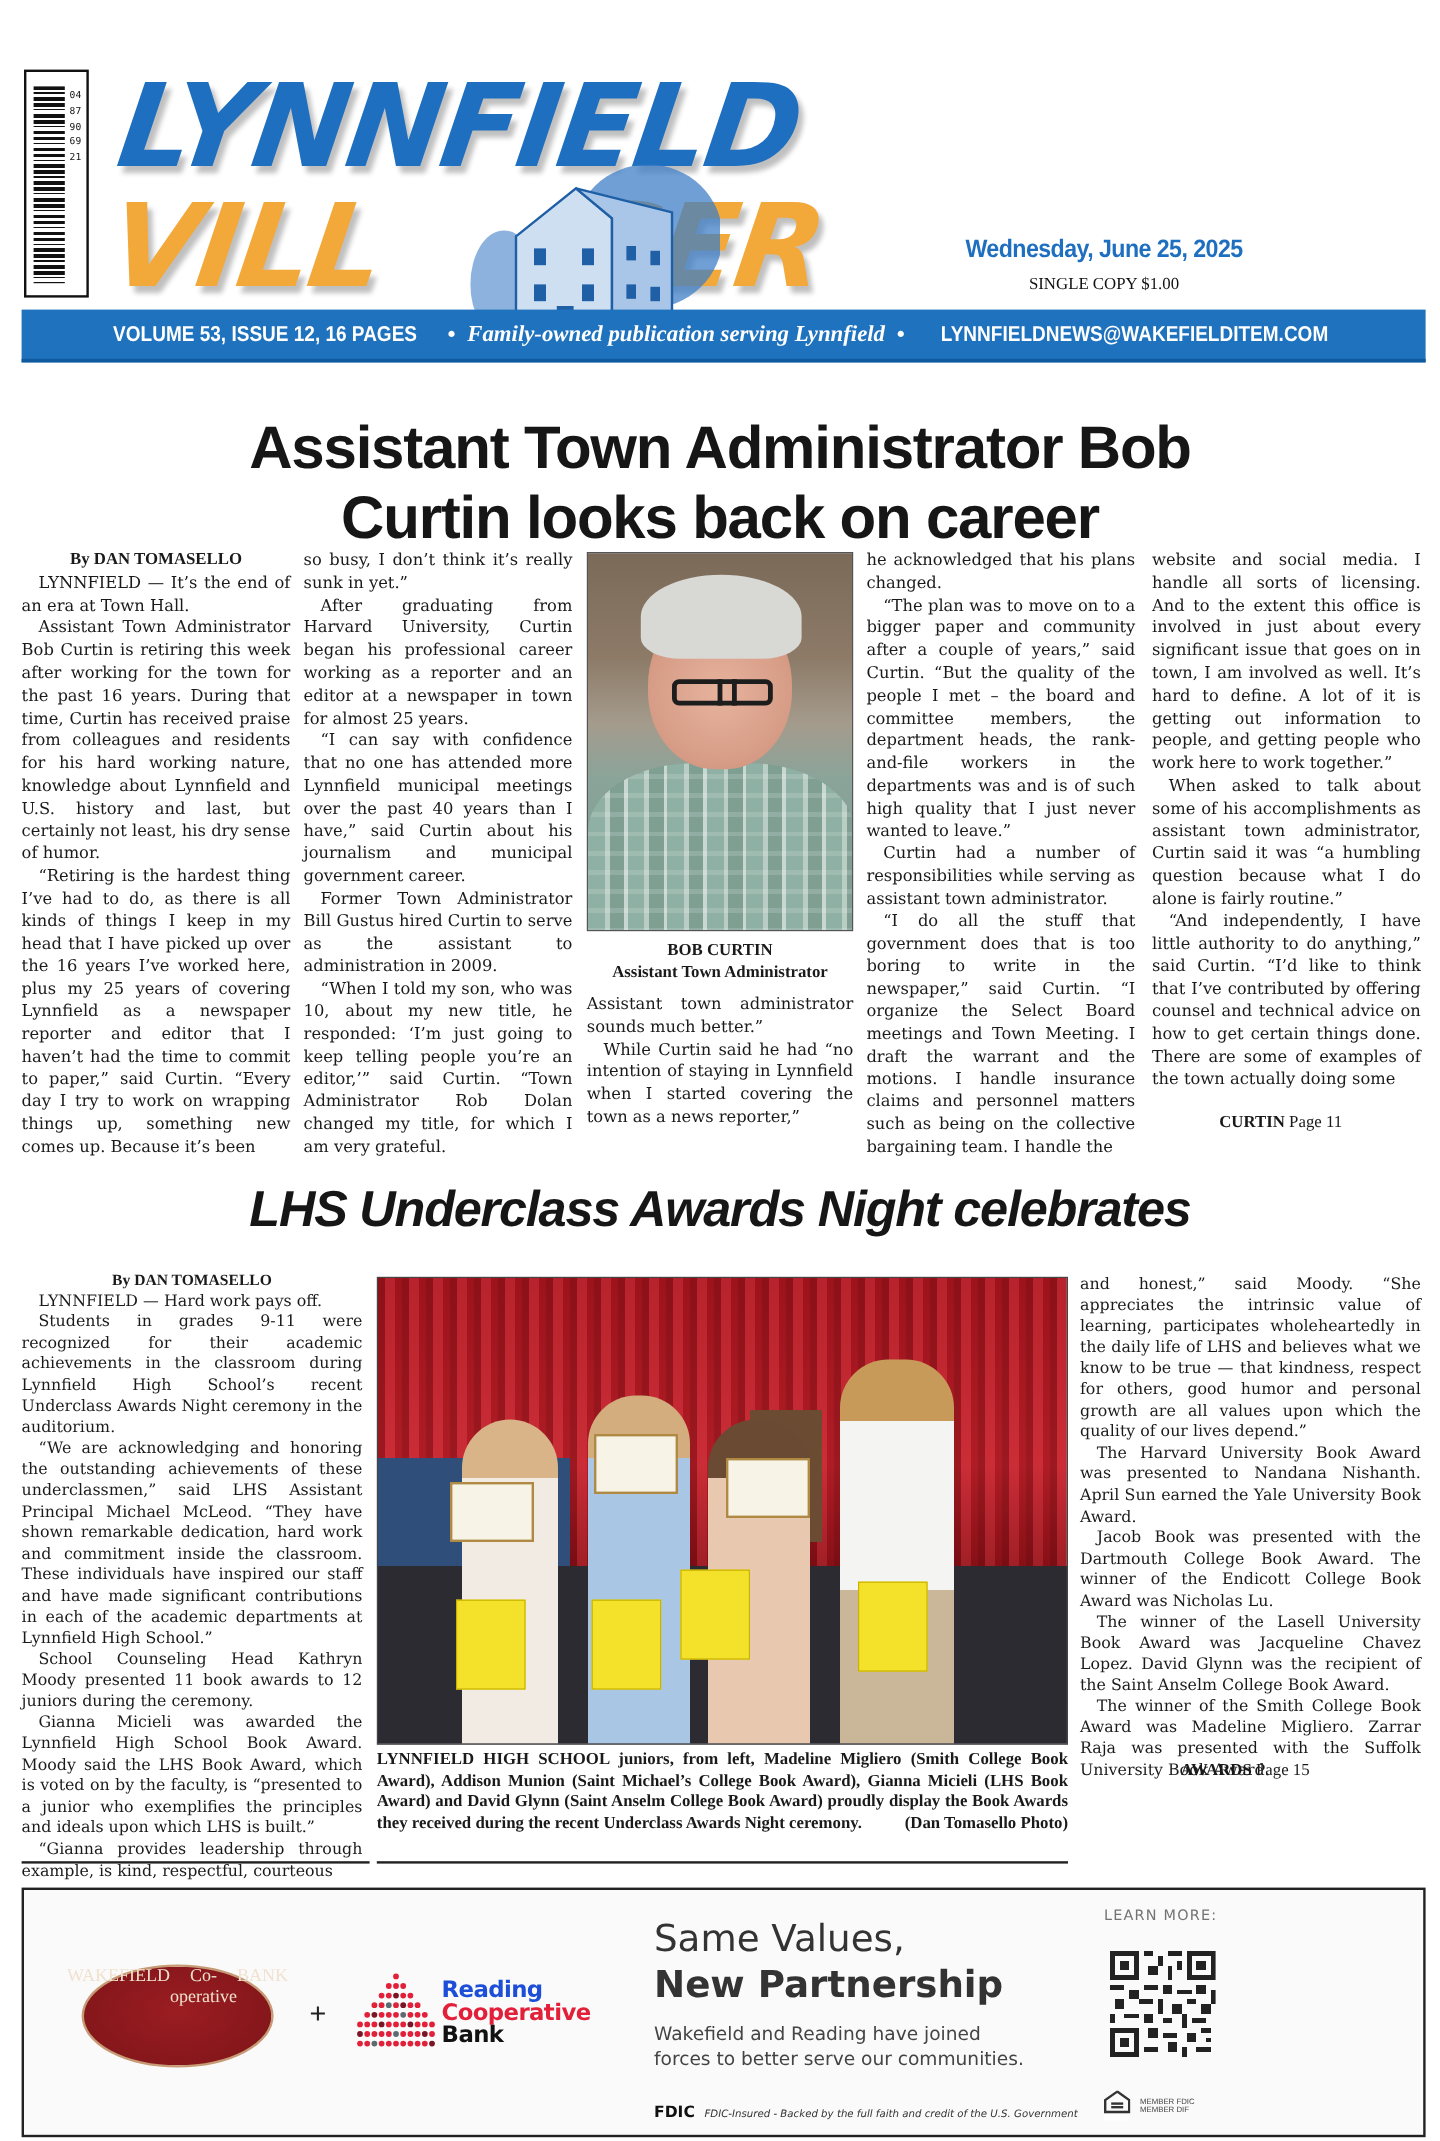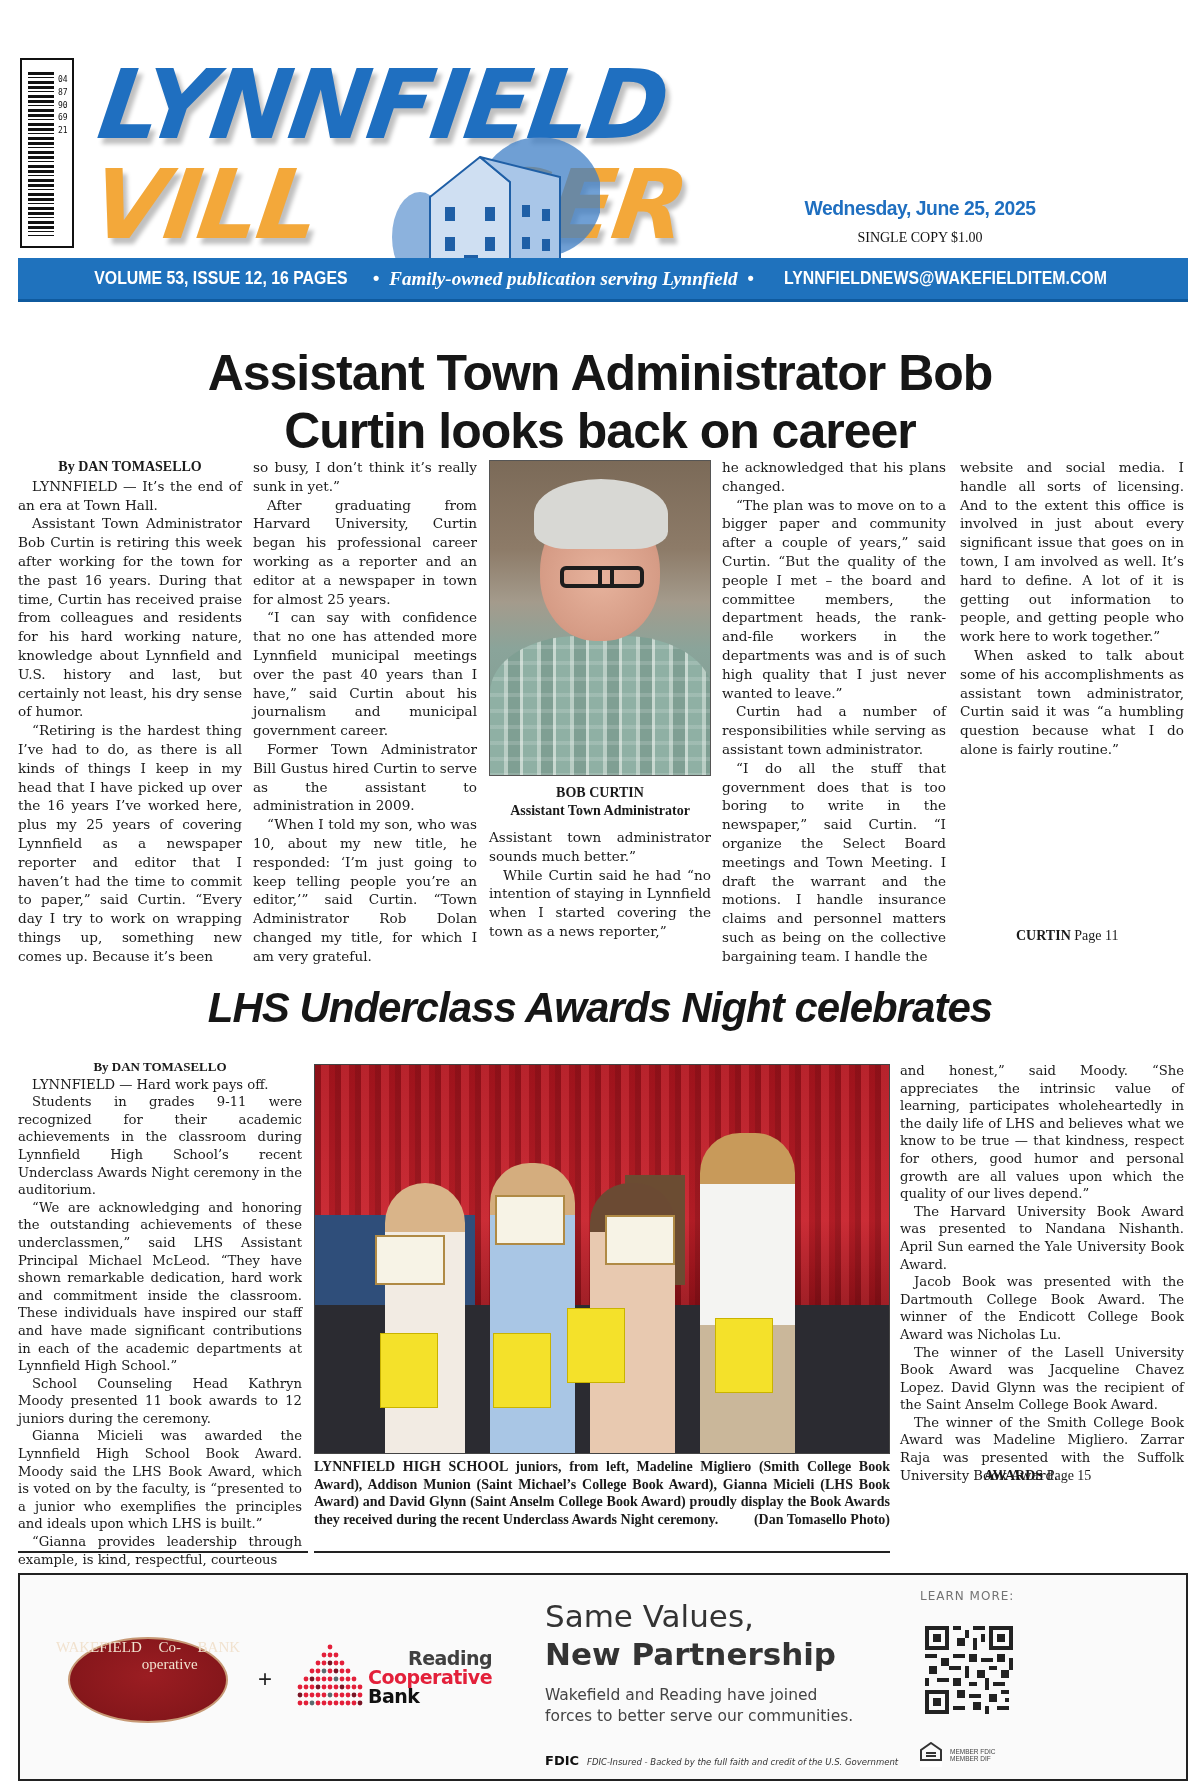--- a/index.html
+++ b/index.html
@@ -70,21 +70,21 @@
   .cap2 { position: absolute; left: 314px; top: 1458px; width: 576px; font-family: "Liberation Serif", serif; font-weight: bold; font-size: 14px; line-height: 17.5px; text-align: justify; }
   .cap2 .credit { float: right; }
   .rule { position: absolute; height: 2px; background: #222; }
 
   
   .ad { position: absolute; left: 18px; top: 1573px; width: 1170px; height: 208px; border: 2px solid #222; background: #fafafa; }
   .ad .wcb { position: absolute; left: 48px; top: 62px; width: 160px; height: 86px; border-radius: 50%; background: radial-gradient(ellipse at 50% 45%, #9b1d22 0%, #7c1418 100%); border: 2px solid #c79a76; color: #f1e2cf; font-family: "Liberation Serif", serif; font-size: 15px; line-height: 17px; text-align: center; display: flex; justify-content: center; }
   .ad .plus { position: absolute; left: 238px; top: 90px; font-family: "Liberation Sans", sans-serif; font-size: 24px; color: #222; }
   .ad .rcb-dots { position: absolute; left: 275px; top: 68px; width: 70px; height: 64px; }
   .ad .rcb-name { position: absolute; left: 348px; top: 74px; font-family: "DejaVu Sans", sans-serif; font-weight: bold; font-size: 19px; line-height: 19px; letter-spacing: -0.5px; }
-  .ad .rcb-name .r1 { color: #404040; text-align: right; }
+  .ad .rcb-name .r1 { color: #1d4ed8; }
   .ad .rcb-name .r2 { color: #e3203a; }
   .ad .rcb-name .r3 { color: #111; }
   .ad .headline { position: absolute; left: 525px; top: 22px; font-family: "DejaVu Sans", sans-serif; font-size: 31px; line-height: 38px; color: #333; }
   .ad .headline b { font-weight: bold; color: #333; }
   .ad .sub { position: absolute; left: 525px; top: 110px; font-family: "DejaVu Sans", sans-serif; font-size: 15.5px; line-height: 21px; color: #444; }
   .ad .fdic { position: absolute; left: 525px; top: 178px; font-family: "DejaVu Sans", sans-serif; font-size: 8.5px; color: #333; font-style: italic; }
   .ad .fdic b { font-style: normal; font-weight: bold; font-size: 13px; margin-right: 8px; color: #111; }
   .ad .learn { position: absolute; left: 900px; top: 14px; font-family: "DejaVu Sans", sans-serif; font-size: 12px; letter-spacing: 1px; color: #737373; }
   .ad .qr { position: absolute; left: 905px; top: 36px; width: 88px; height: 118px; }
   .ad .ehl { position: absolute; left: 900px; top: 167px; font-family: Liberation Sans, sans-serif; font-size: 6.5px; color: #444; display: flex; align-items: center; gap: 8px; }
@@ -172,20 +172,21 @@
 <div class="col" style="left:722px; top:458px; width:224px;">
   <p style="text-indent:0">he acknowledged that his plans changed.</p>
   <p>“The plan was to move on to a bigger paper and community after a couple of years,” said Curtin. “But the quality of the people I met – the board and committee members, the department heads, the rank-and-file workers in the departments was and is of such high quality that I just never wanted to leave.”</p>
   <p>Curtin had a number of responsibilities while serving as assistant town administrator.</p>
   <p>“I do all the stuff that government does that is too boring to write in the newspaper,” said Curtin. “I organize the Select Board meetings and Town Meeting. I draft the warrant and the motions. I handle insurance claims and personnel matters such as being on the collective bargaining team. I handle the</p>
 </div>
 
 <div class="col" style="left:960px; top:458px; width:224px;">
   <p style="text-indent:0">website and social media. I handle all sorts of licensing. And to the extent this office is involved in just about every significant issue that goes on in town, I am involved as well. It’s hard to define. A lot of it is getting out information to people, and getting people who work here to work together.”</p>
   <p>When asked to talk about some of his accomplishments as assistant town administrator, Curtin said it was “a humbling question because what I do alone is fairly routine.”</p>
+  <p>“And independently, I have little authority to do anything,” said Curtin. “I’d like to think that I’ve contributed by offering counsel and technical advice on how to get certain things done. There are some of examples of the town actually doing some</p>
 </div>
 
 <div class="jump" style="left:1016px; top:928px;">
   <b>CURTIN</b>
   <span>Page 11</span>
 </div>
 
 <div class="hl hl2">
   <div>LHS Underclass Awards Night celebrates</div>
 </div>

